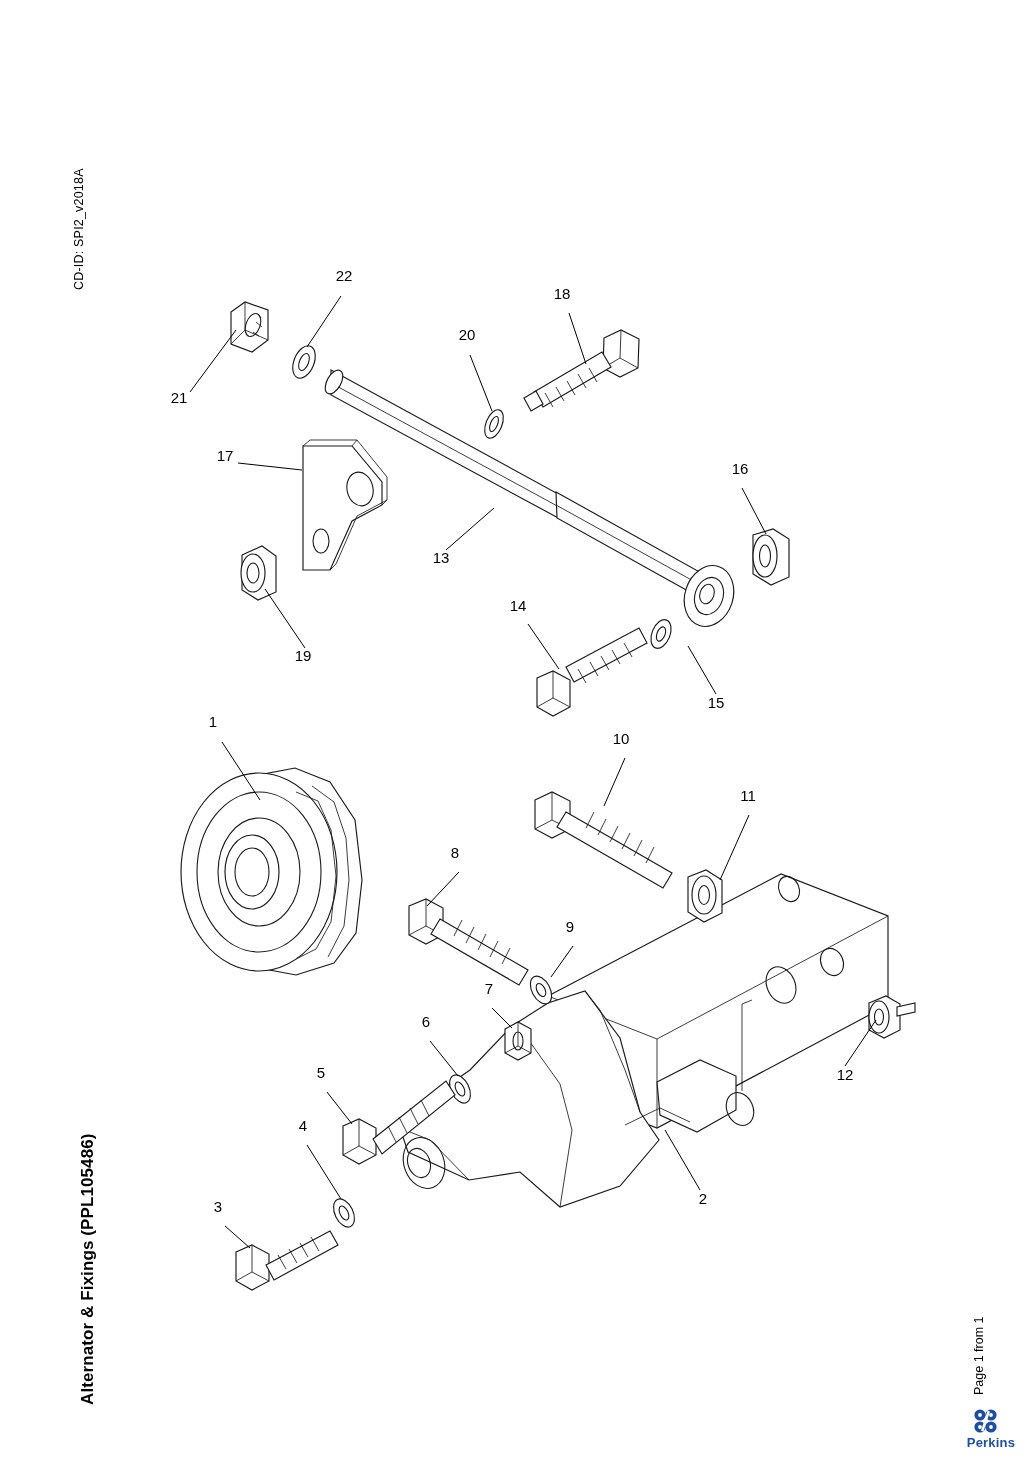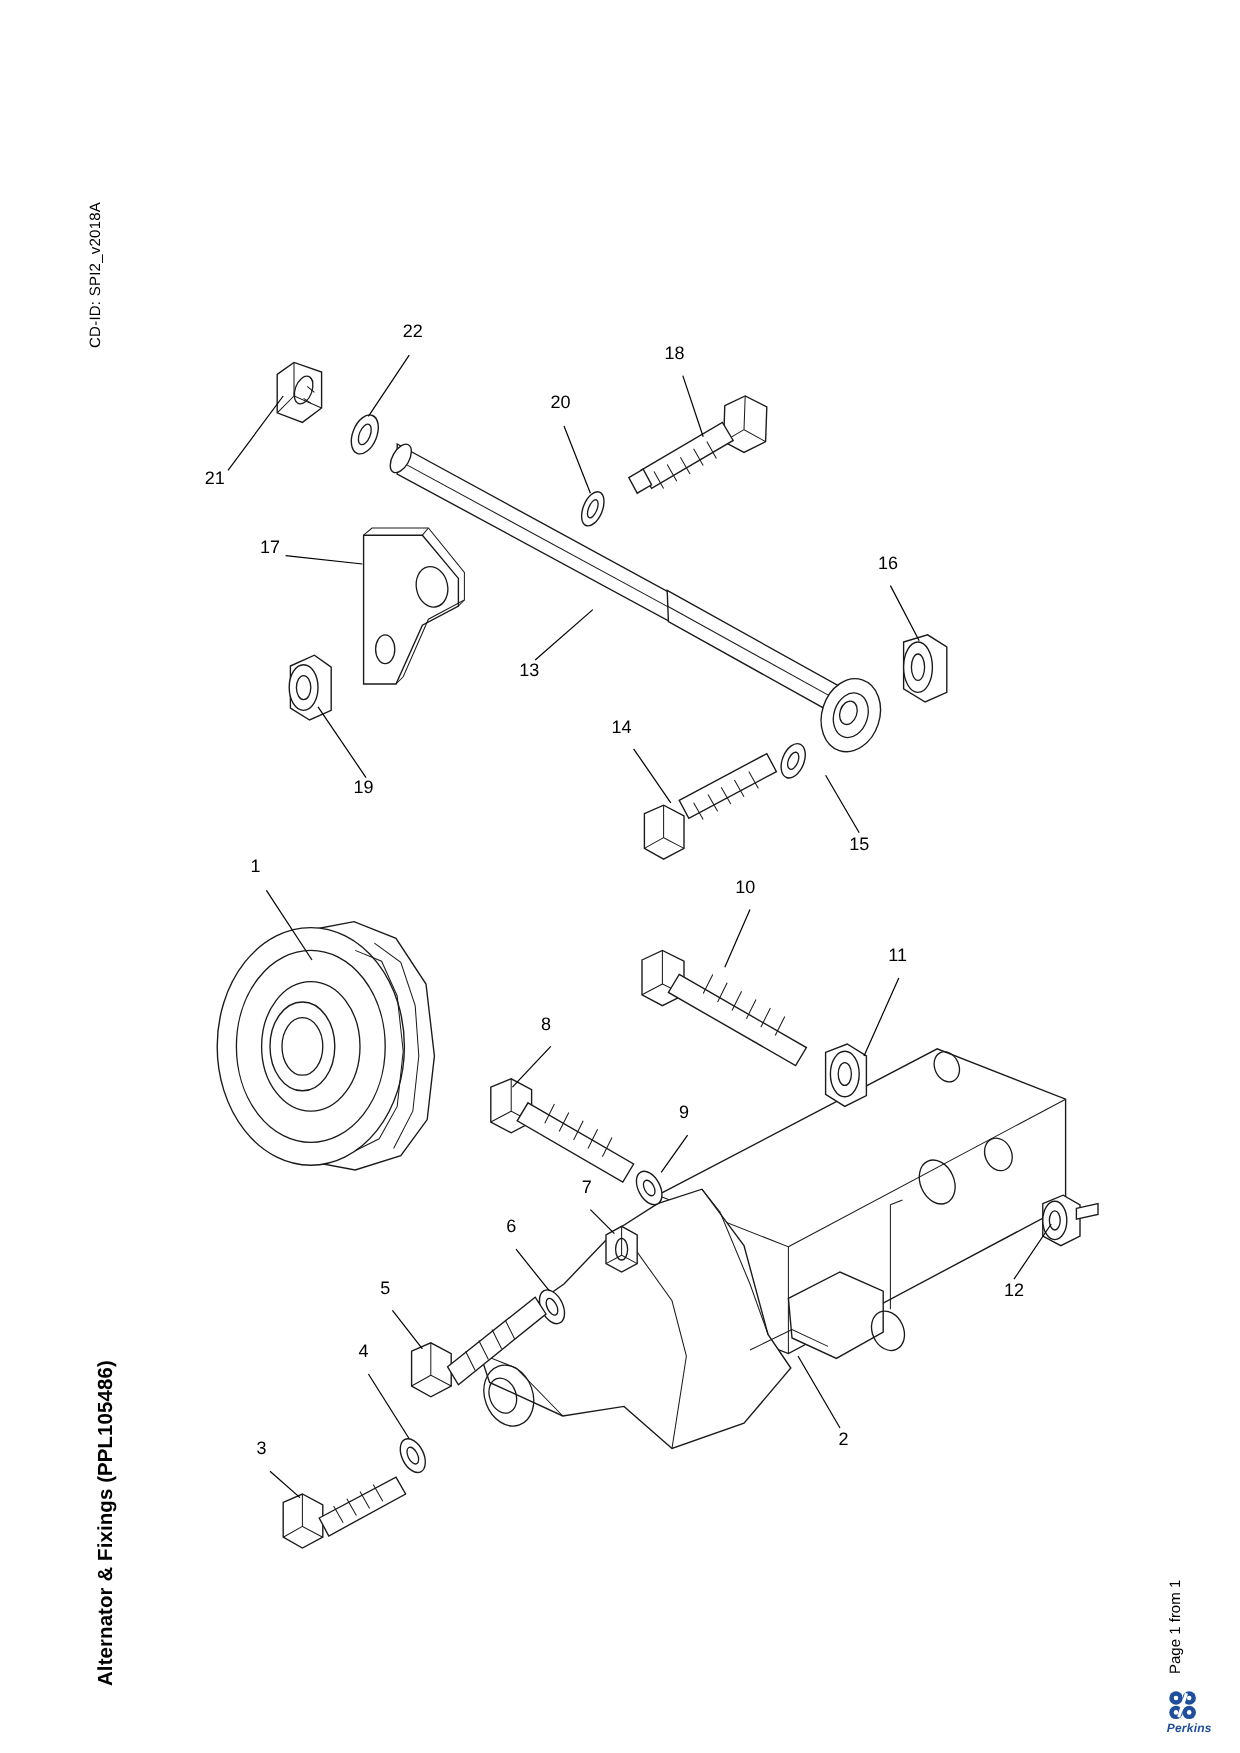--- a/index.html
+++ b/index.html
@@ -55,26 +55,25 @@
     text-align: center;
   }
   #logo .mark {
     display: block;
     width: 46px;
     height: 26px;
     margin: 0 auto;
   }
   #logo .wordmark {
     display: block;
-    font-size: 10px;
+    font-size: 13px;
     font-weight: bold;
     color: #1f4e9c;
     letter-spacing: 0.2px;
     margin-top: 1px;
-    font-style: italic;
   }
   
   #drawing {
     position: absolute;
     left: 0;
     top: 0;
     width: 1033px;
     height: 1461px;
   }
   #drawing svg {

